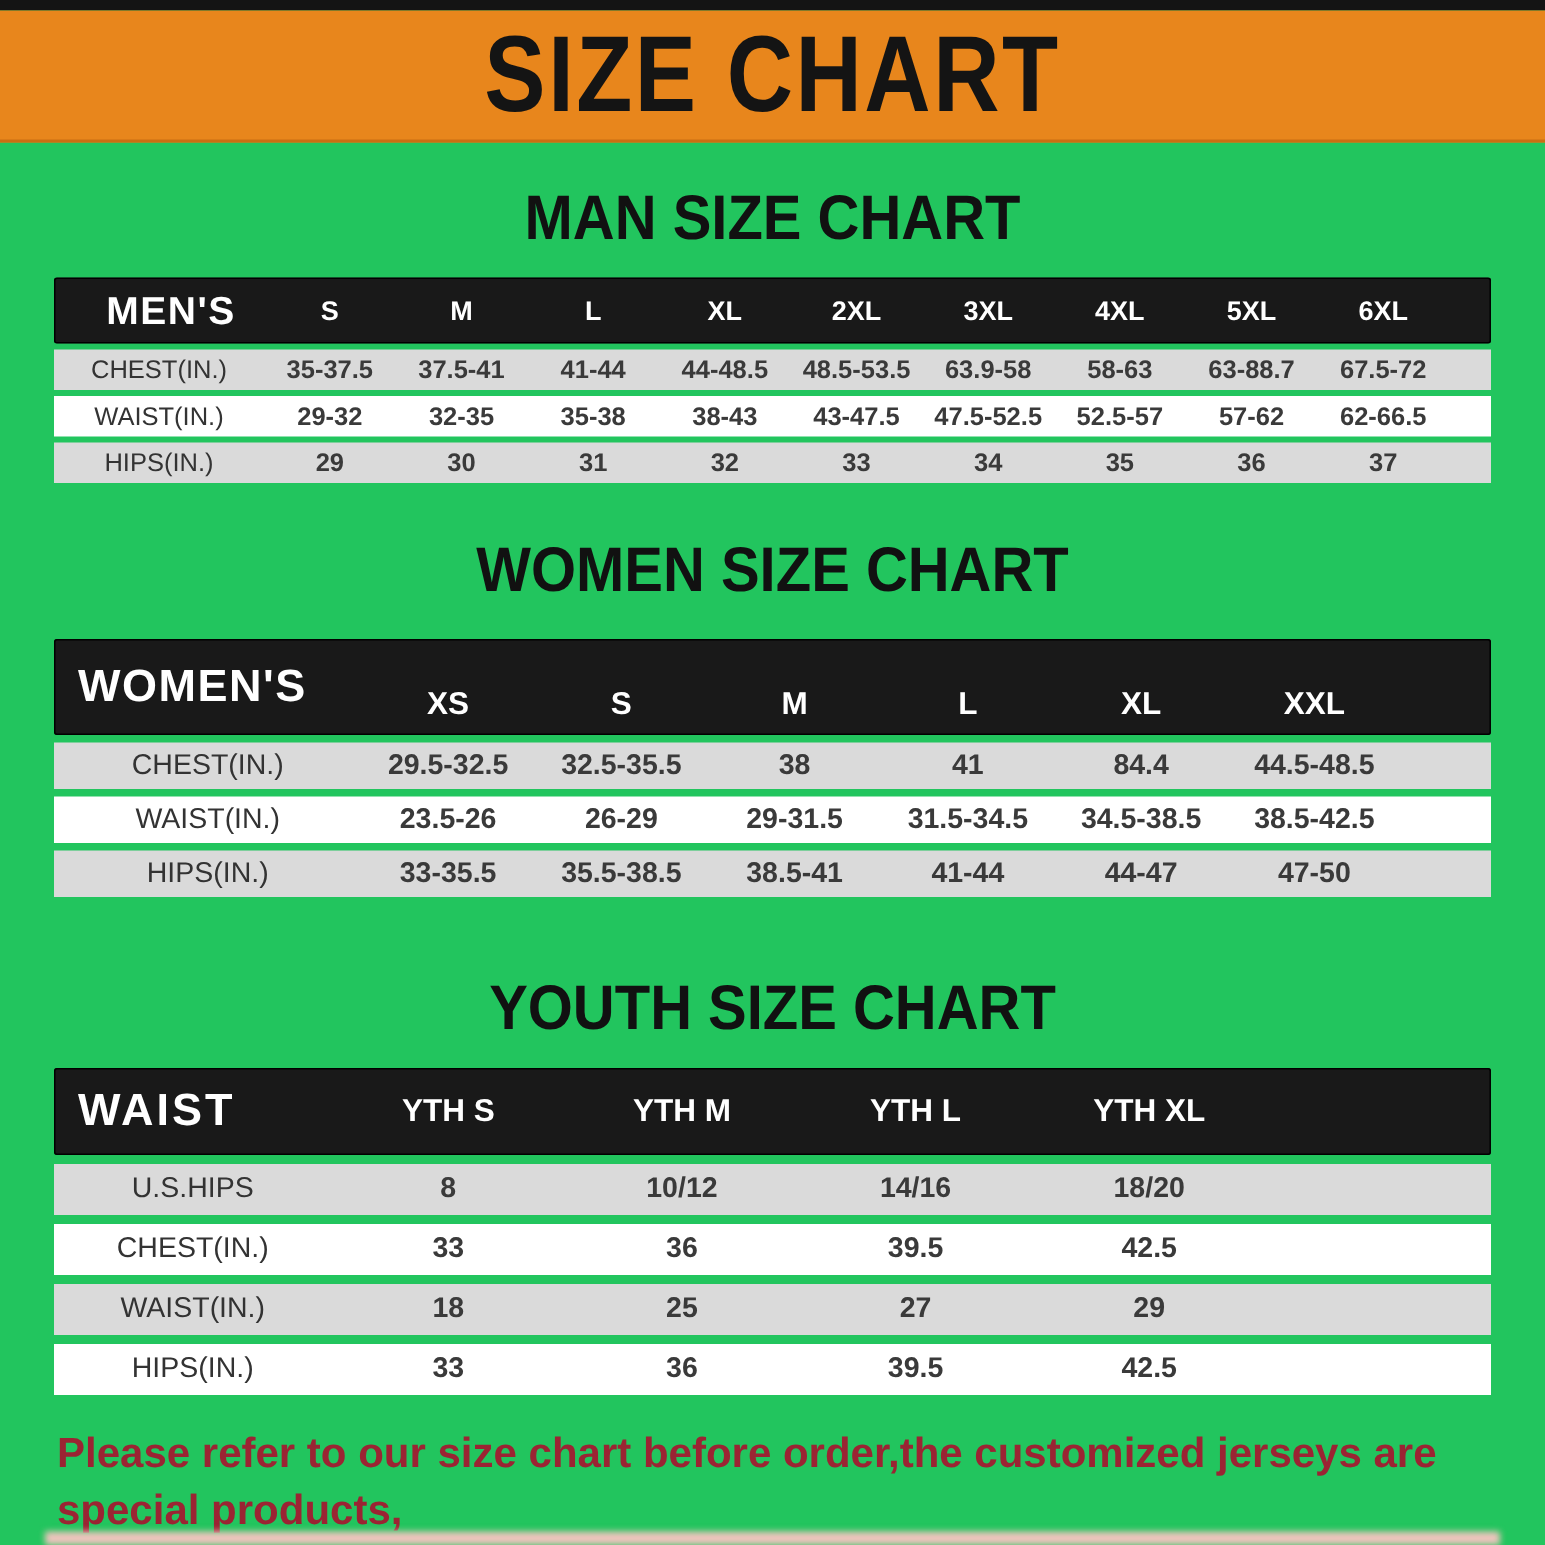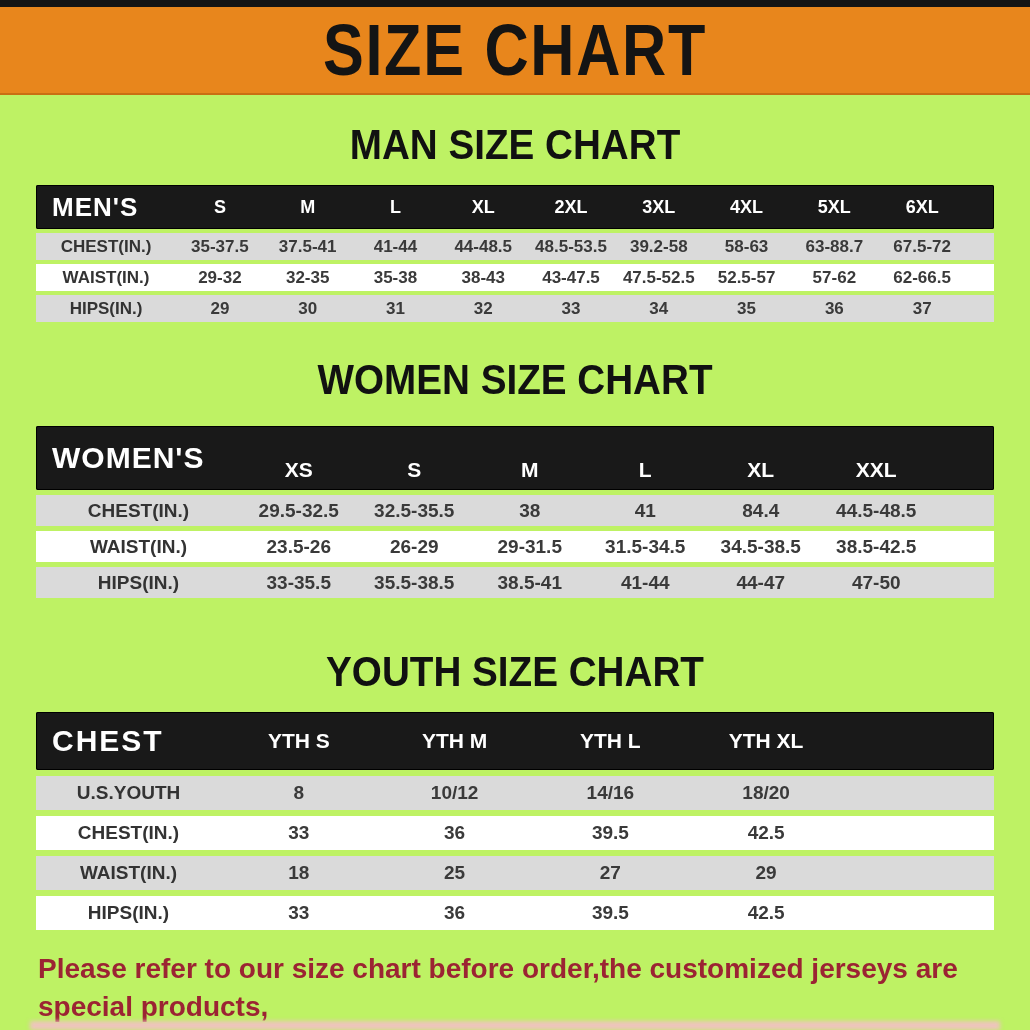--- a/index.html
+++ b/index.html
@@ -1,18 +1,18 @@
 <!DOCTYPE html>
 <html><head>
 <meta charset="utf-8">
 <style>
   * { margin:0; padding:0; box-sizing:border-box; }
   html,body { width:1030px; height:1030px; background:#ffffff; overflow:hidden;
               font-family:"Liberation Sans", sans-serif; }
-  .page { position:relative; width:1030px; height:1030px; background:#bef264; }
+  .page { position:relative; width:1030px; height:1030px; background:#22c55e; }
 
   
   .top-bar { height:7px; background:#141414; }
   .banner { height:88px; background:#e8861c; display:flex; align-items:center; justify-content:center;
             border-bottom:2px solid #c96f12; }
   .banner-title { font-size:72px; font-weight:900; color:#141414; letter-spacing:2px;
                   transform:scaleX(0.85); white-space:nowrap; }
 
   
   .section-heading { text-align:center; font-weight:900; color:#111; font-size:42px;
@@ -36,36 +36,36 @@
   .header-row .label-cell { font-weight:900; text-align:left; padding-left:16px; }
   .sec0 .header-row .label-cell { font-size:26px; letter-spacing:1px; }
   .sec1 .header-row .label-cell { font-size:30px; letter-spacing:1px; }
   .sec2 .header-row .label-cell { font-size:30px; letter-spacing:2px; }
   .header-row .value-cell { font-weight:700; text-align:center; }
   .sec0 .header-row .value-cell { font-size:18px; }
   .sec1 .header-row .value-cell { font-size:21px;margin-top:24px; }
   .sec2 .header-row .value-cell { font-size:21px; }
 
   .label-cell { flex:0 0 auto; }
-  .sec0 .label-cell { width:140px; }
+  .sec0 .label-cell { width:140px;text-align:center; }
   .sec1 .label-cell { width:205px; }
   .sec2 .label-cell { width:185px; }
   .value-cell { flex:1 1 0; text-align:center; }
   .spacer-cell { flex:0 0 auto; }
   .sec0 .spacer-cell { width:28px; }
   .sec1 .spacer-cell { width:60px; }
   .sec2 .spacer-cell { width:150px; }
 
   .data-row { display:flex; align-items:center; color:#3a3a3a; }
   .sec0 .data-row { height:27px; margin-top:4px; font-size:17px; }
   .sec1 .data-row { height:31px; margin-top:5px; font-size:19px; }
   .sec2 .data-row { height:34px; margin-top:6px; font-size:19px; }
   .row-gray  { background:#dadada; }
   .row-white { background:#ffffff; }
-  .data-row .label-cell { font-weight:700; text-align:center; color:#333; }
+  .data-row .label-cell { font-weight:400; text-align:center; color:#333; }
   .sec0 .data-row .label-cell { font-size:17px; }
   .sec1 .data-row .label-cell { font-size:19px; }
   .sec2 .data-row .label-cell { font-size:19px; }
   .data-row .value-cell { font-weight:700; }
 
   
   .footer { margin:20px 30px 0 38px; color:#9b2433; font-weight:700; }
   .footer-line { font-size:28px; line-height:38px; letter-spacing:0px; }
   .bottom-strip { position:absolute; left:30px; right:30px; bottom:0; height:9px;
                   background:#eec4bd; filter:blur(2px); }
@@ -97,21 +97,21 @@
         <div class="spacer-cell"></div>
       </div>
     <div class="tbl">
         <div class="data-row row-gray">
           <div class="label-cell">CHEST(IN.)</div>
           <div class="value-cell">35-37.5</div>
           <div class="value-cell">37.5-41</div>
           <div class="value-cell">41-44</div>
           <div class="value-cell">44-48.5</div>
           <div class="value-cell">48.5-53.5</div>
-          <div class="value-cell">39.2-58</div>
+          <div class="value-cell">63.9-58</div>
           <div class="value-cell">58-63</div>
           <div class="value-cell">63-88.7</div>
           <div class="value-cell">67.5-72</div>
           <div class="spacer-cell"></div>
         </div>
         <div class="data-row row-white">
           <div class="label-cell">WAIST(IN.)</div>
           <div class="value-cell">29-32</div>
           <div class="value-cell">32-35</div>
           <div class="value-cell">35-38</div>
@@ -181,30 +181,30 @@
           <div class="value-cell">44-47</div>
           <div class="value-cell">47-50</div>
           <div class="spacer-cell"></div>
         </div>
       </div>
   </div>
 
   <div class="section-heading h-youth">YOUTH SIZE CHART</div>
   <div class="size-table sec2 t-youth">
     <div class="header-row">
-        <div class="label-cell">CHEST</div>
+        <div class="label-cell">WAIST</div>
         <div class="value-cell">YTH S</div>
         <div class="value-cell">YTH M</div>
         <div class="value-cell">YTH L</div>
         <div class="value-cell">YTH XL</div>
         <div class="spacer-cell"></div>
       </div>
     <div class="tbl">
         <div class="data-row row-gray">
-          <div class="label-cell">U.S.YOUTH</div>
+          <div class="label-cell">U.S.HIPS</div>
           <div class="value-cell">8</div>
           <div class="value-cell">10/12</div>
           <div class="value-cell">14/16</div>
           <div class="value-cell">18/20</div>
           <div class="spacer-cell"></div>
         </div>
         <div class="data-row row-white">
           <div class="label-cell">CHEST(IN.)</div>
           <div class="value-cell">33</div>
           <div class="value-cell">36</div>

